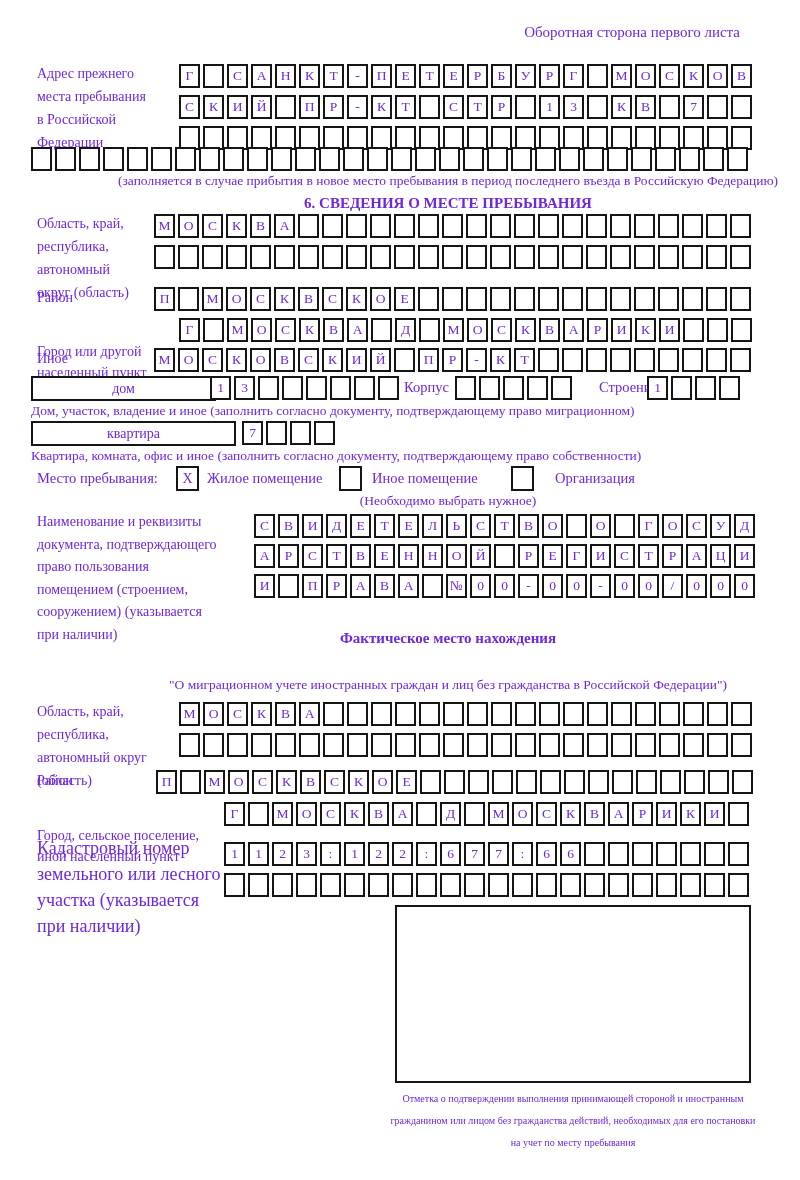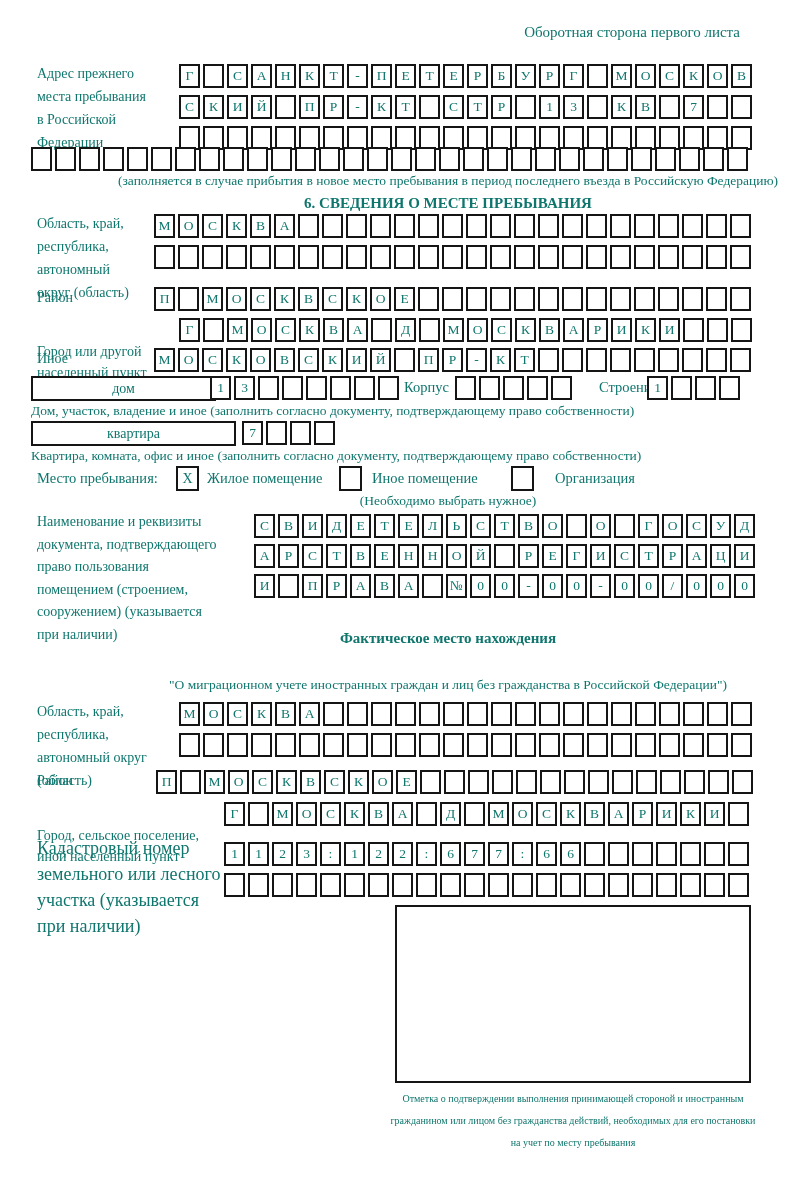--- a/index.html
+++ b/index.html
@@ -1,18 +1,18 @@
 <!DOCTYPE html>
 <html><head>
 <meta charset="utf-8">
 <style>
   html,body{margin:0;padding:0;background:#fff;}
   .page{
     position:relative;width:800px;height:1180px;background:#fff;
-    font-family:"Liberation Serif","DejaVu Serif",serif;color:#0f766e;overflow:hidden;
+    font-family:"Liberation Serif","DejaVu Serif",serif;color:#6d28d9;overflow:hidden;
   }
   .abs{position:absolute;}
   .lbl{font-size:14px;line-height:23px;white-space:pre-line;}
   .lbl-tight{font-size:14px;line-height:21px;white-space:pre-line;margin-top:29px;}
   .note{font-size:13.5px;white-space:pre-line;}
   .center{left:0;width:800px;text-align:center;margin-left:48px;}
   .bold{font-weight:bold;}
   .cellrow{display:flex;gap:3px;}
   .cell{
     width:21px;height:24px;border:2px solid #151515;box-sizing:border-box;
@@ -320,21 +320,21 @@
       <span class="cell"></span>
       <span class="cell"></span>
     </div>
   <div class="abs inline-lbl" style="left:578px;top:379px;margin-left:21px;">Строение</div>
   <div class="abs cellrow" style="left:647px;top:376px;">
       <span class="cell">1</span>
       <span class="cell"></span>
       <span class="cell"></span>
       <span class="cell"></span>
     </div>
-  <div class="abs note" style="left:31px;top:403px;">Дом, участок, владение и иное (заполнить согласно документу, подтверждающему право собственности)</div>
+  <div class="abs note" style="left:31px;top:403px;">Дом, участок, владение и иное (заполнить согласно документу, подтверждающему право миграционном)</div>
 
   <div class="abs widebox" style="left:31px;top:421px;width:205px;text-align:right;">квартира</div>
   <div class="abs cellrow" style="left:242px;top:421px;">
       <span class="cell">7</span>
       <span class="cell"></span>
       <span class="cell"></span>
       <span class="cell"></span>
     </div>
   <div class="abs note" style="left:31px;top:448px;">Квартира, комната, офис и иное (заполнить согласно документу, подтверждающему право собственности)</div>
 

